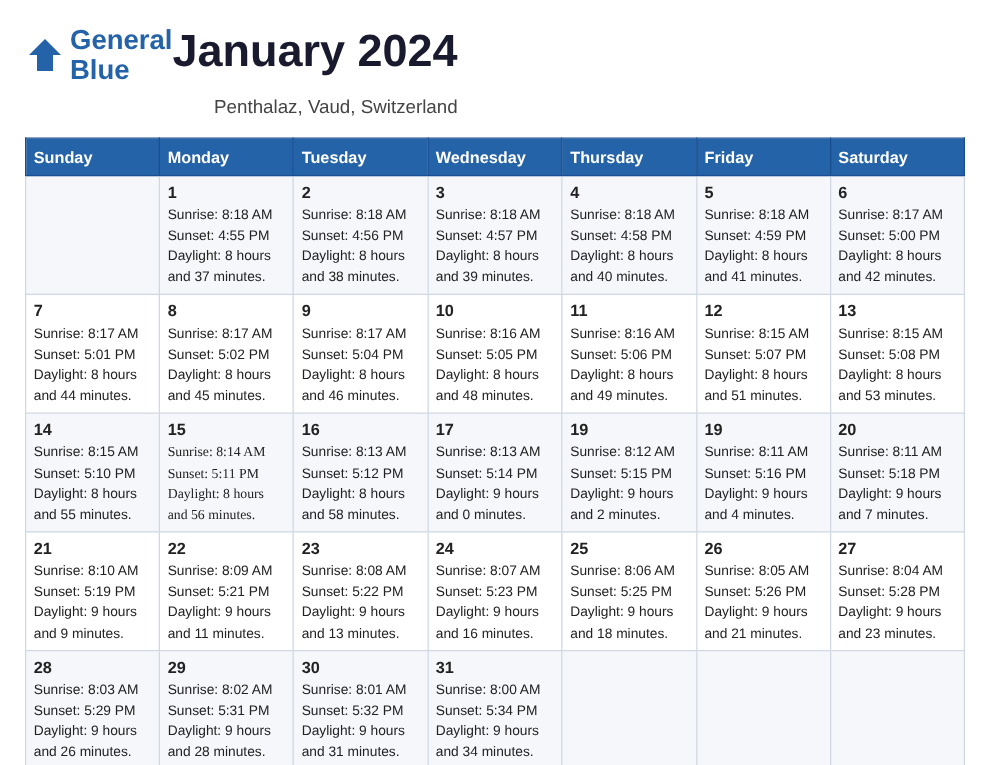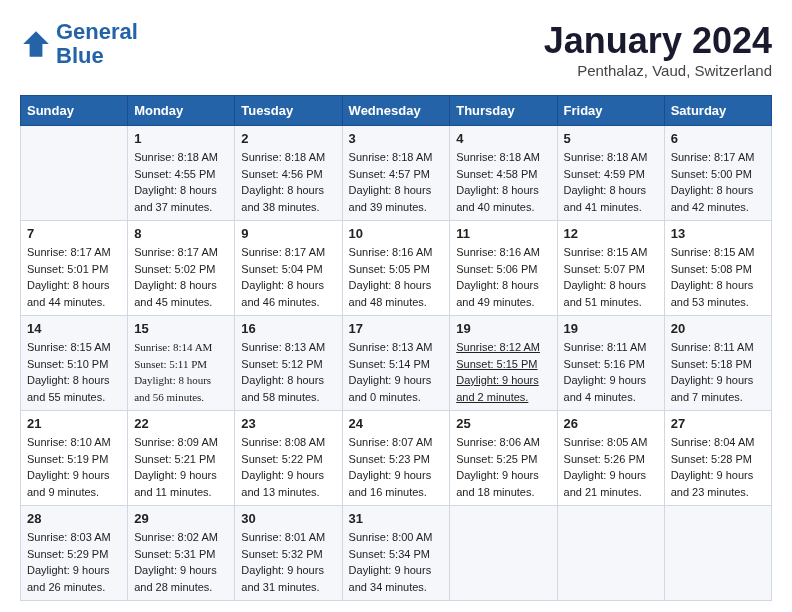--- a/index.html
+++ b/index.html
@@ -5,21 +5,21 @@
     * { margin: 0; padding: 0; box-sizing: border-box; }
     body {
       font-family: Arial, sans-serif;
       background: #fff;
       width: 792px;
       min-height: 612px;
       padding: 20px;
     }
     .header-area {
       display: flex;
-      justify-content: space-between;
+      justify-content: flex-start;
       align-items: flex-start;
       margin-bottom: 16px;
     }
     .logo {
       display: flex;
       align-items: center;
     }
     .logo-text {
       font-size: 22px;
       font-weight: bold;
@@ -38,20 +38,21 @@
       text-align: right;
     }
     .month-title {
       font-size: 36px;
       font-weight: bold;
       color: #1a1a2e;
     }
     .location-subtitle {
       font-size: 15px;
       color: #444;
+      margin-top: 15px;
     }
     table {
       width: 100%;
       border-collapse: collapse;
     }
     thead tr th {
       background-color: #2563a8;
       color: #fff;
       font-size: 13px;
       font-weight: bold;
@@ -238,21 +239,21 @@
         </td>
         <td>
           <div class="day-num">17</div>
           <div class="day-info" style="white-space: pre-line;">Sunrise: 8:13 AM
 Sunset: 5:14 PM
 Daylight: 9 hours
 and 0 minutes.</div>
         </td>
         <td>
           <div class="day-num">19</div>
-          <div class="day-info" style="white-space: pre-line; text-decoration: underline;">Sunrise: 8:12 AM
+          <div class="day-info" style="white-space: pre-line;">Sunrise: 8:12 AM
 Sunset: 5:15 PM
 Daylight: 9 hours
 and 2 minutes.</div>
         </td>
         <td>
           <div class="day-num">19</div>
           <div class="day-info" style="white-space: pre-line;">Sunrise: 8:11 AM
 Sunset: 5:16 PM
 Daylight: 9 hours
 and 4 minutes.</div>

